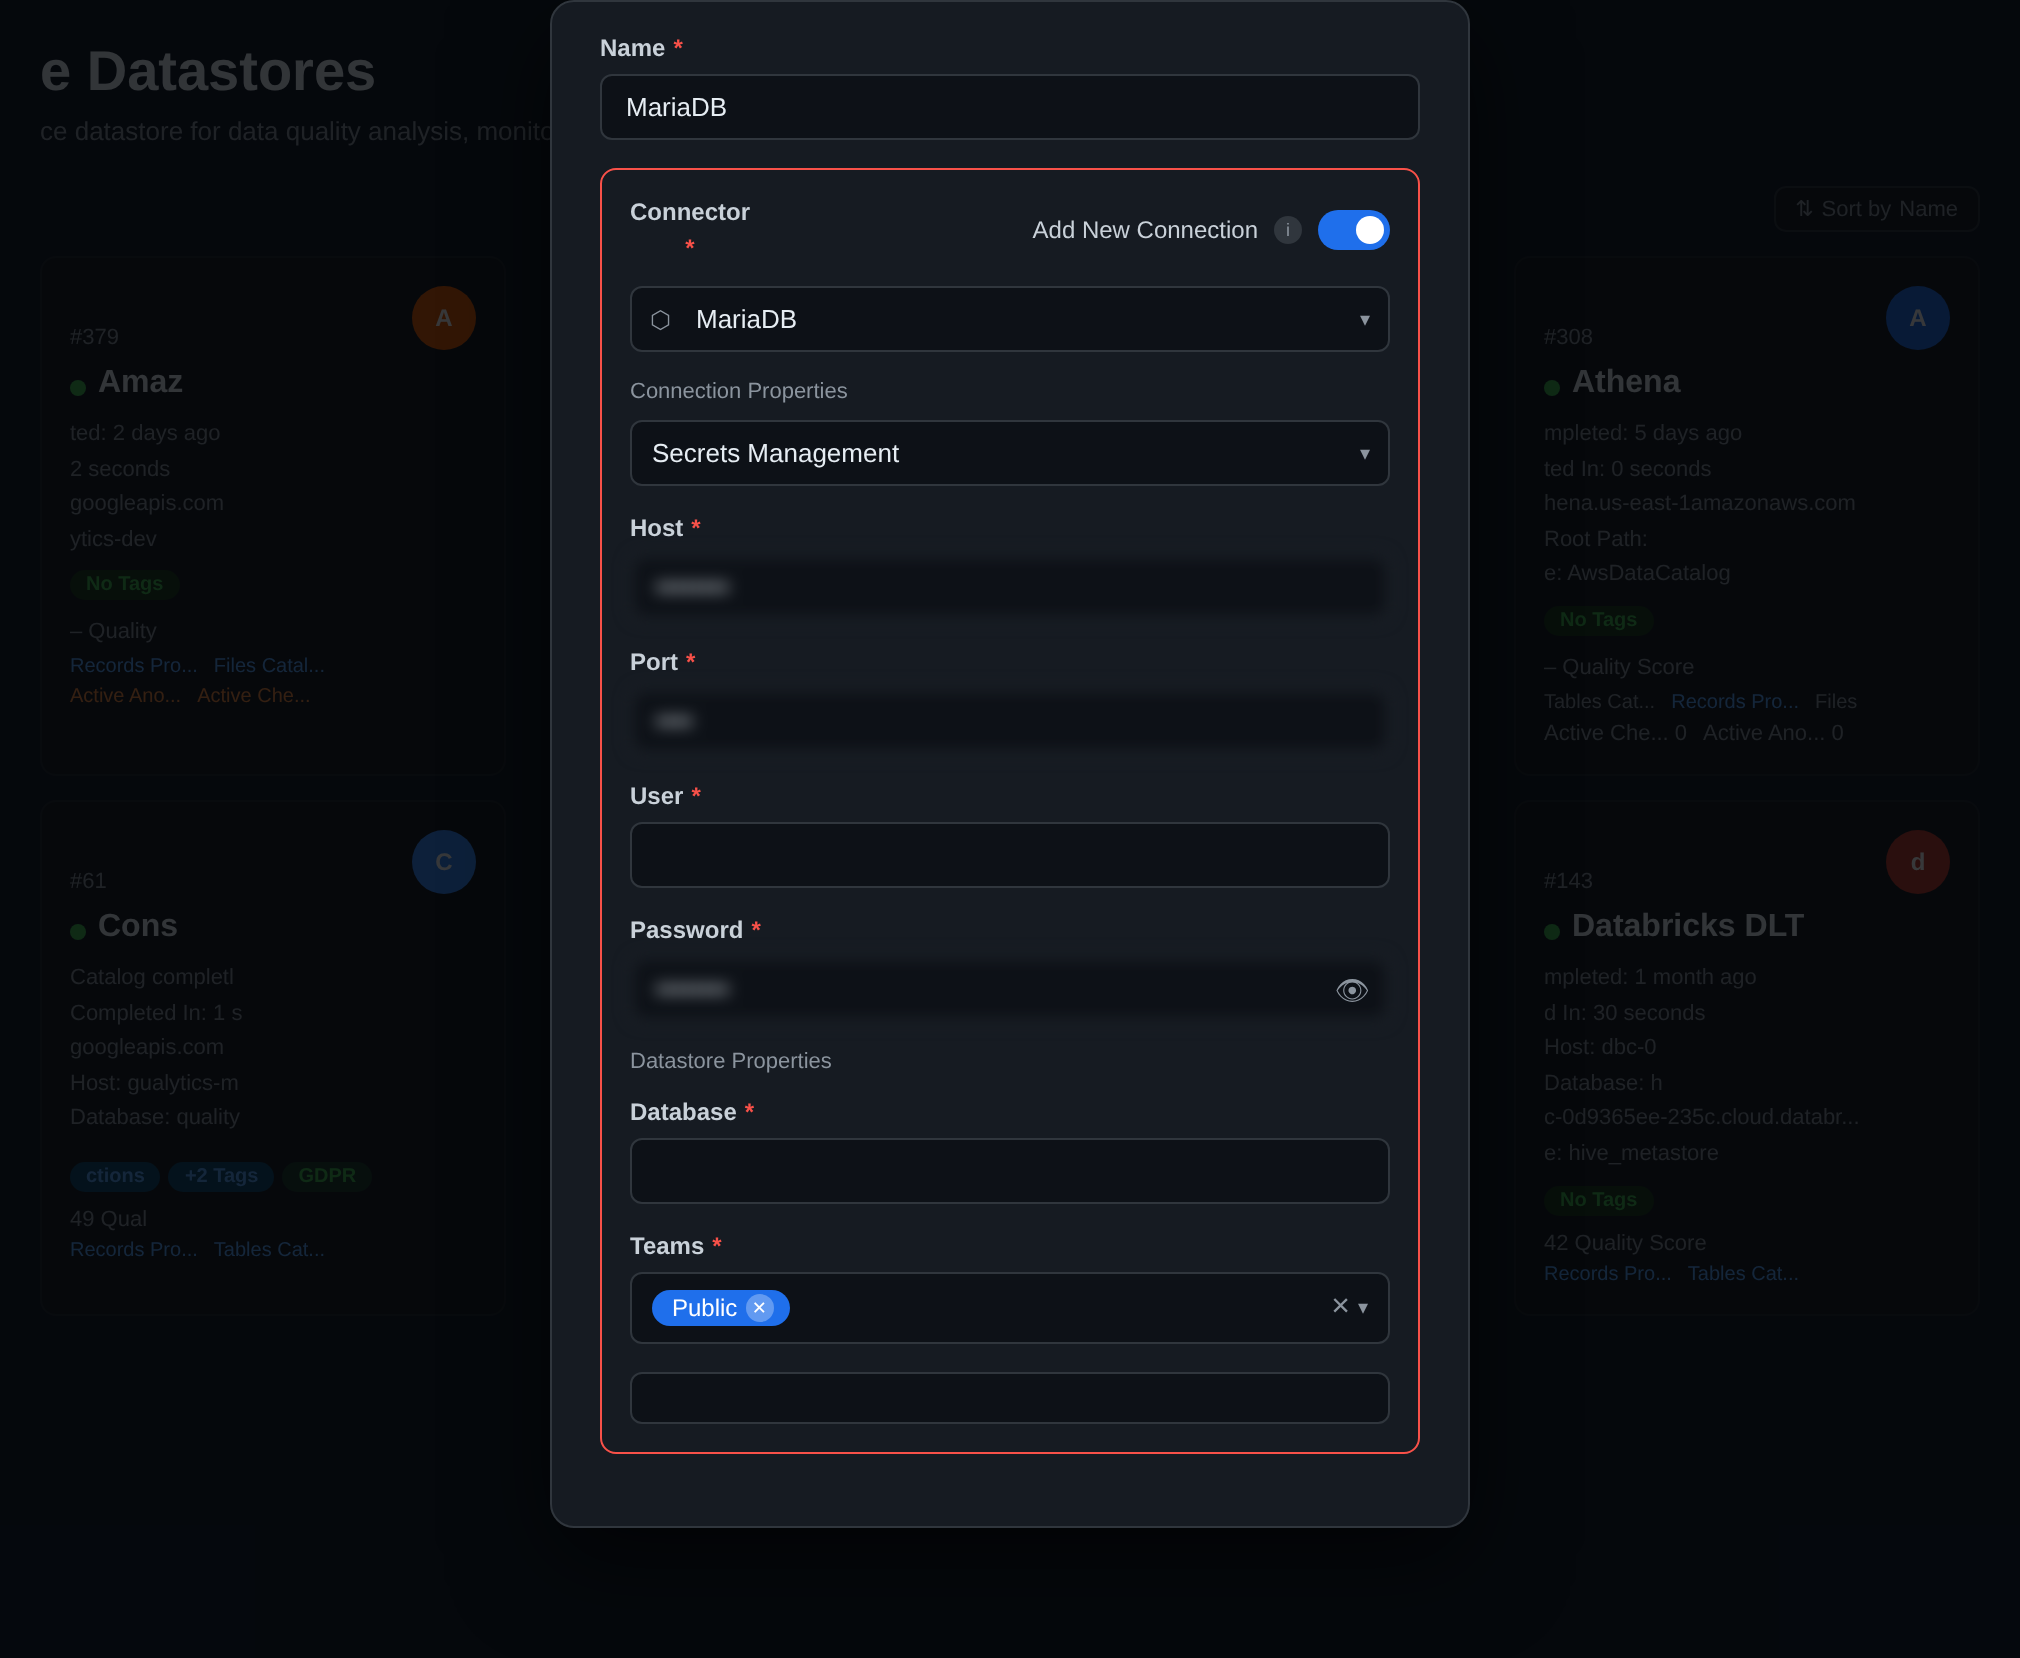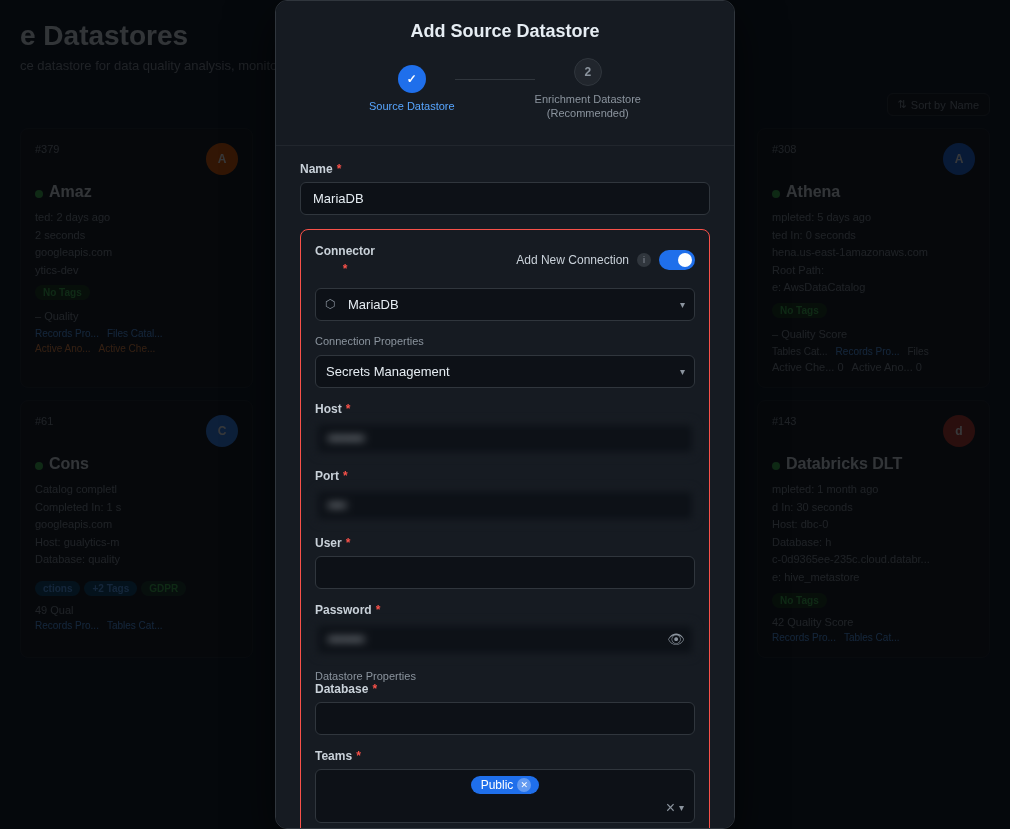--- a/index.html
+++ b/index.html
@@ -56,21 +56,21 @@
       border: 1px solid #21262d;
       border-radius: 8px;
       padding: 14px;
       flex: 1;
       min-height: 160px;
     }
 
     .bg-card-header {
       display: flex;
       justify-content: space-between;
-      align-items: flex-start;
+      align-items: flex-end;
       margin-bottom: 8px;
     }
 
     .bg-card-id {
       font-size: 11px;
       color: #8b949e;
     }
 
     .bg-card-name {
       font-size: 16px;
@@ -376,35 +376,34 @@
       transform: translateY(-50%);
       color: #8b949e;
       font-size: 14px;
       cursor: pointer;
     }
 
     
     .props-label {
       font-size: 11px;
       color: #8b949e;
-      margin-bottom: 0;
+      margin-bottom: 12px;
       margin-top: 4px;
     }
 
     
     .teams-field {
       display: flex;
       align-items: center;
       background: #0d1117;
       border: 1px solid #30363d;
       border-radius: 6px;
       padding: 6px 10px;
       gap: 6px;
       min-height: 36px;
-      flex-direction: column;
     }
 
     .team-tag {
       display: flex;
       align-items: center;
       gap: 4px;
       background: #1f6feb;
       color: #fff;
       border-radius: 12px;
       padding: 2px 8px 2px 10px;
@@ -599,35 +598,20 @@
         <span>Records Pro...</span>
         <span>Tables Cat...</span>
       </div>
     </div>
   </div>
 </div>
 
 <div class="modal-overlay">
   <div class="modal">
 
-    <div class="modal-header">
-      <div class="modal-title">Add Source Datastore</div>
-
-      <div class="stepper">
-        <div class="step">
-          <div class="step-circle active">✓</div>
-          <div class="step-label">Source Datastore</div>
-        </div>
-        <div class="step-connector"></div>
-        <div class="step">
-          <div class="step-circle inactive">2</div>
-          <div class="step-label inactive-label">Enrichment Datastore<br>(Recommended)</div>
-        </div>
-      </div>
-    </div>
 
     <div class="modal-body">
 
       <div class="form-group">
         <div class="form-label">
           <span>Name</span>
           <span class="required-star">*</span>
         </div>
         <input type="text" class="form-input" value="MariaDB" style="">
       </div>

